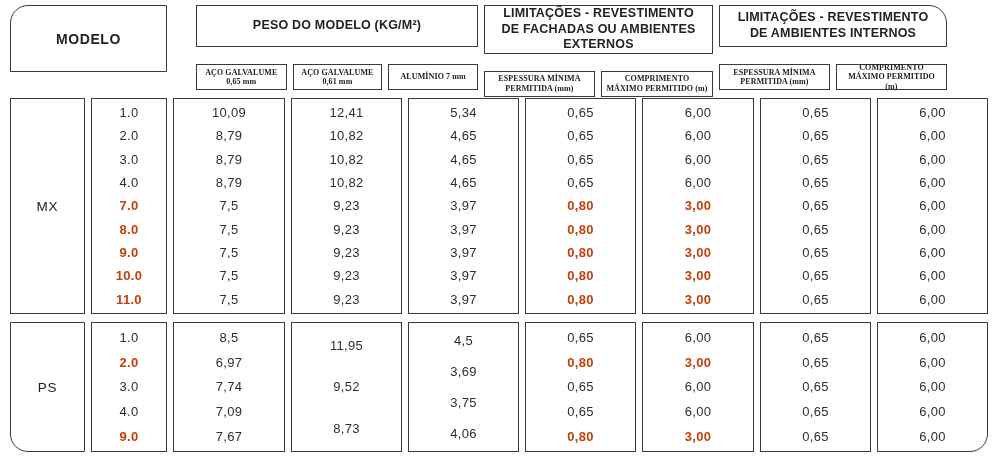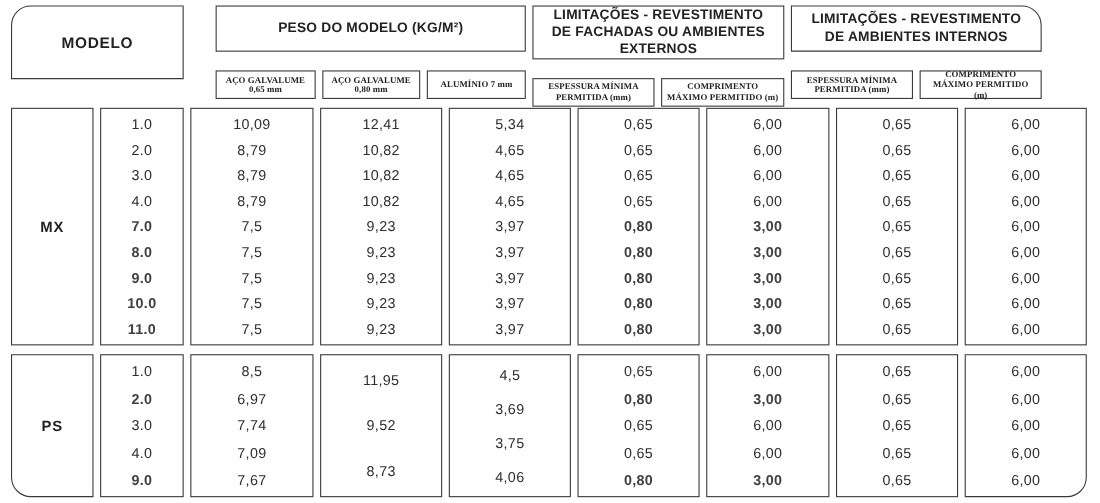--- a/index.html
+++ b/index.html
@@ -8,21 +8,21 @@
     font-family:"Liberation Sans", sans-serif;
     color:#222;
     -webkit-font-smoothing:antialiased;
   }
   .canvas{
     position:relative;width:1000px;height:457px;
     box-sizing:border-box;padding:5px 0 0 10px;background:#fff;
   }
   .band{display:flex;gap:6px;}
   .box{
-    border:1.5px solid #3a3a3a;background:#fff;box-sizing:border-box;justify-content:center;
+    border:1.5px solid #3a3a3a;background:#fff;box-sizing:border-box;
   }
   
   .header-band{height:85px;}
   .modelo-box{
     width:157px;height:67px;display:flex;align-items:center;justify-content:center;
     font-weight:bold;font-size:14px;letter-spacing:.6px;
     border-top-left-radius:18px;
   }
   .hgroup{display:flex;flex-direction:column;height:85px;}
   .group-title{
@@ -52,44 +52,44 @@
   .cw4{width:111px;}
   .cw5{width:112px;}
   .cw6{width:111px;}
   .cw7{width:111px;}
   
   .section{margin-top:8px;}
   .sec-mx{height:216px;}
   .sec-ps{height:130px;}
   .label-box{
     display:flex;align-items:center;justify-content:center;
-    font-weight:bold;font-size:13.5px;letter-spacing:.8px;
+    font-weight:normal;font-size:13.5px;letter-spacing:.8px;
   }
   .vcol{display:flex;flex-direction:column;padding:2px 0;}
   .cell{
     flex:1;display:flex;align-items:center;justify-content:center;
     font-size:13px;color:#2e2e2e;letter-spacing:.3px;
   }
-  .cell.bold{font-weight:bold;color:#404040;}
+  .cell.bold{font-weight:bold;color:#c2410c;}
 </style>
 </head>
 <body>
 
 <div class="canvas">
 
   <div class="band header-band">
     <div class="box modelo-box">
       <span>MODELO</span>
     </div>
 
     <div class="hgroup g-peso">
       <div class="box group-title">PESO DO MODELO (KG/M²)</div>
       <div class="subrow">
         <div class="box sub cw1">AÇO GALVALUME 0,65 mm</div>
-        <div class="box sub cw2">AÇO GALVALUME 0,80 mm</div>
+        <div class="box sub cw2">AÇO GALVALUME 0,61 mm</div>
         <div class="box sub cw3">ALUMÍNIO 7 mm</div>
       </div>
     </div>
 
     <div class="hgroup g-ext">
       <div class="box group-title">LIMITAÇÕES - REVESTIMENTO DE FACHADAS OU AMBIENTES EXTERNOS</div>
       <div class="subrow">
         <div class="box sub cw4">ESPESSURA MÍNIMA PERMITIDA (mm)</div>
         <div class="box sub cw5">COMPRIMENTO MÁXIMO PERMITIDO (m)</div>
       </div>

